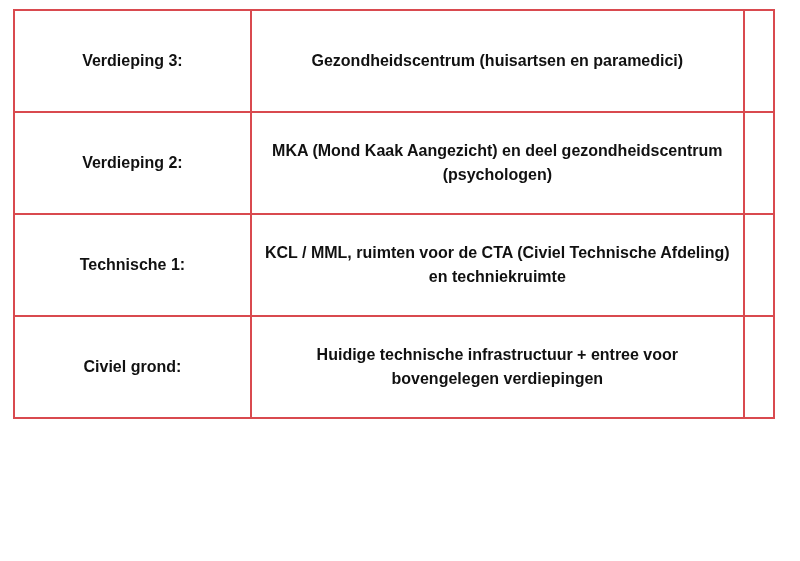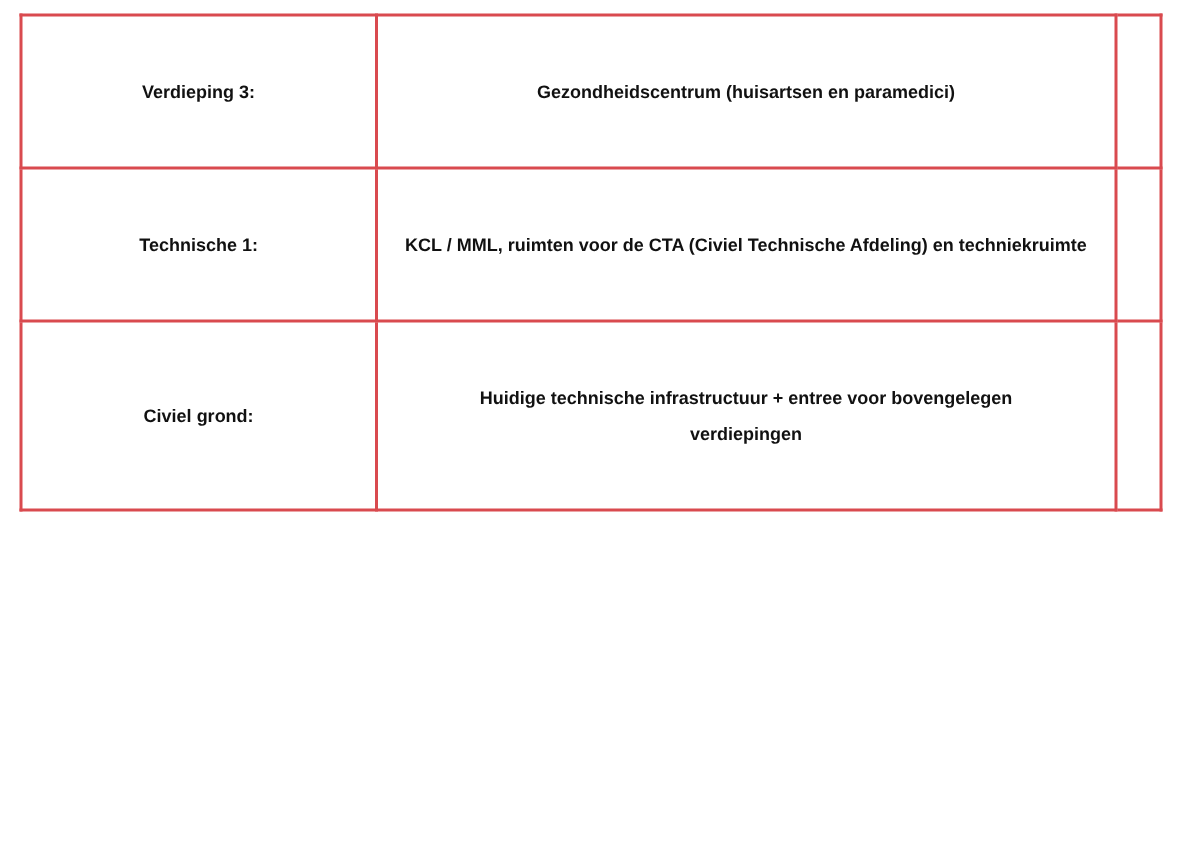--- a/index.html
+++ b/index.html
@@ -1,41 +1,46 @@
 <!DOCTYPE html>
 <html><head>
 <meta charset="utf-8">
 <style>
   html, body { margin:0; padding:0; background:#ffffff; }
   body { width:800px; height:561px; position:relative; overflow:hidden; font-family:"Liberation Sans", sans-serif; }
   .grid { position:absolute; left:13px; top:9px; width:762px; border-collapse:collapse; table-layout:fixed; }
-  .grid td { border:2px solid #d94a4f; height:100px; text-align:center; vertical-align:middle; color:#111; font-weight:bold; font-size:12px; line-height:24px; padding:0 8px; }
+  .grid td { border:2px solid #d94a4f; height:100px; text-align:center; vertical-align:middle; color:#111; font-weight:bold; font-size:16px; line-height:24px; padding:0 8px; }
   .c1 { width:220px; }
   .c2 { width:458px; }
   .c3 { width:28px; }
 </style>
 </head>
 <body>
 
 <table class="grid">
   <colgroup>
       <col class="c1">
       <col class="c2">
       <col class="c3">
     </colgroup>
   <tbody>
       <tr>
     <td>Verdieping 3:</td>
     <td>Gezondheidscentrum (huisartsen en paramedici)</td>
     <td></td>
   </tr>
   <tr>
+    <td>Verdieping 2:</td>
+    <td>MKA (Mond Kaak Aangezicht) en deel gezondheidscentrum (psychologen)</td>
+    <td></td>
+  </tr>
+  <tr>
     <td>Technische 1:</td>
     <td style="padding:0 12px">KCL / MML, ruimten voor de CTA (Civiel Technische Afdeling) en techniekruimte</td>
     <td></td>
   </tr>
   <tr>
     <td>Civiel grond:</td>
-    <td style="padding:12px 40px">Huidige technische infrastructuur + entree voor bovengelegen verdiepingen</td>
+    <td style="padding:0 40px">Huidige technische infrastructuur + entree voor bovengelegen verdiepingen</td>
     <td></td>
   </tr>
 </tbody>
   </table>
 
 </body></html>

